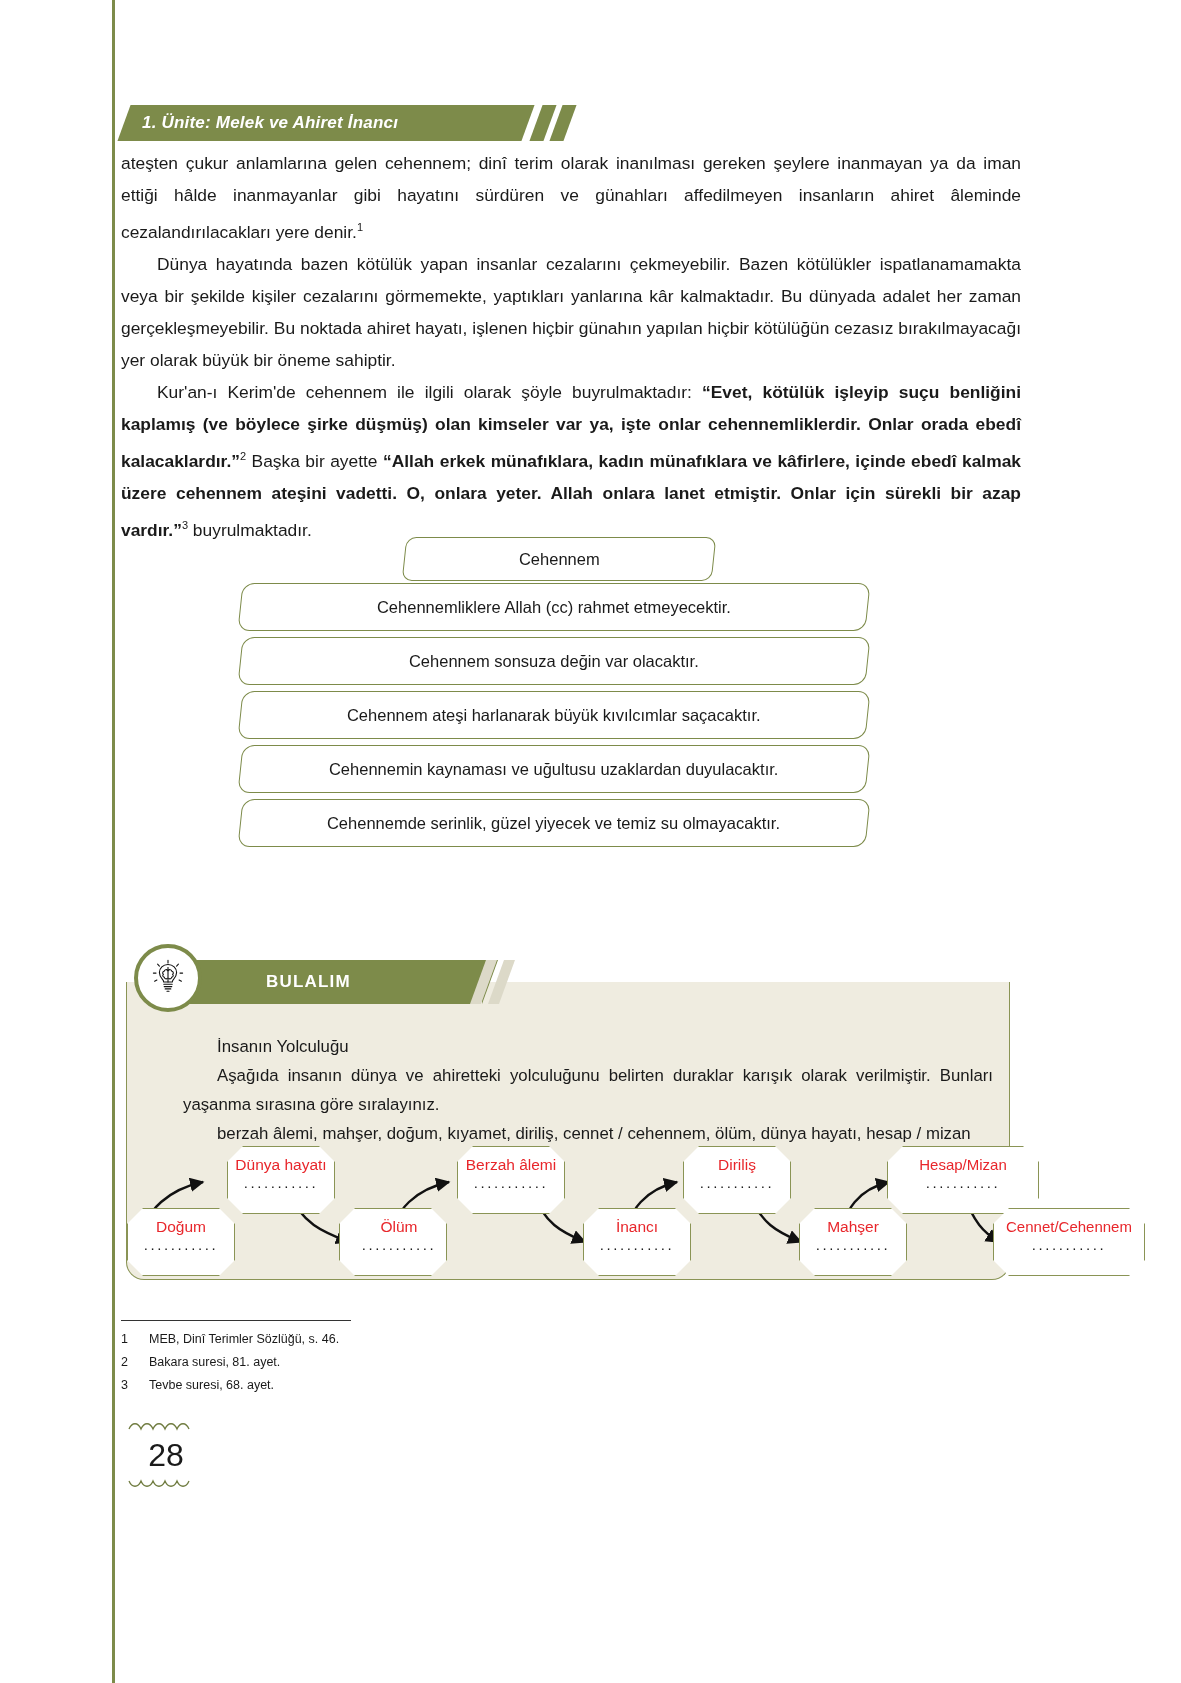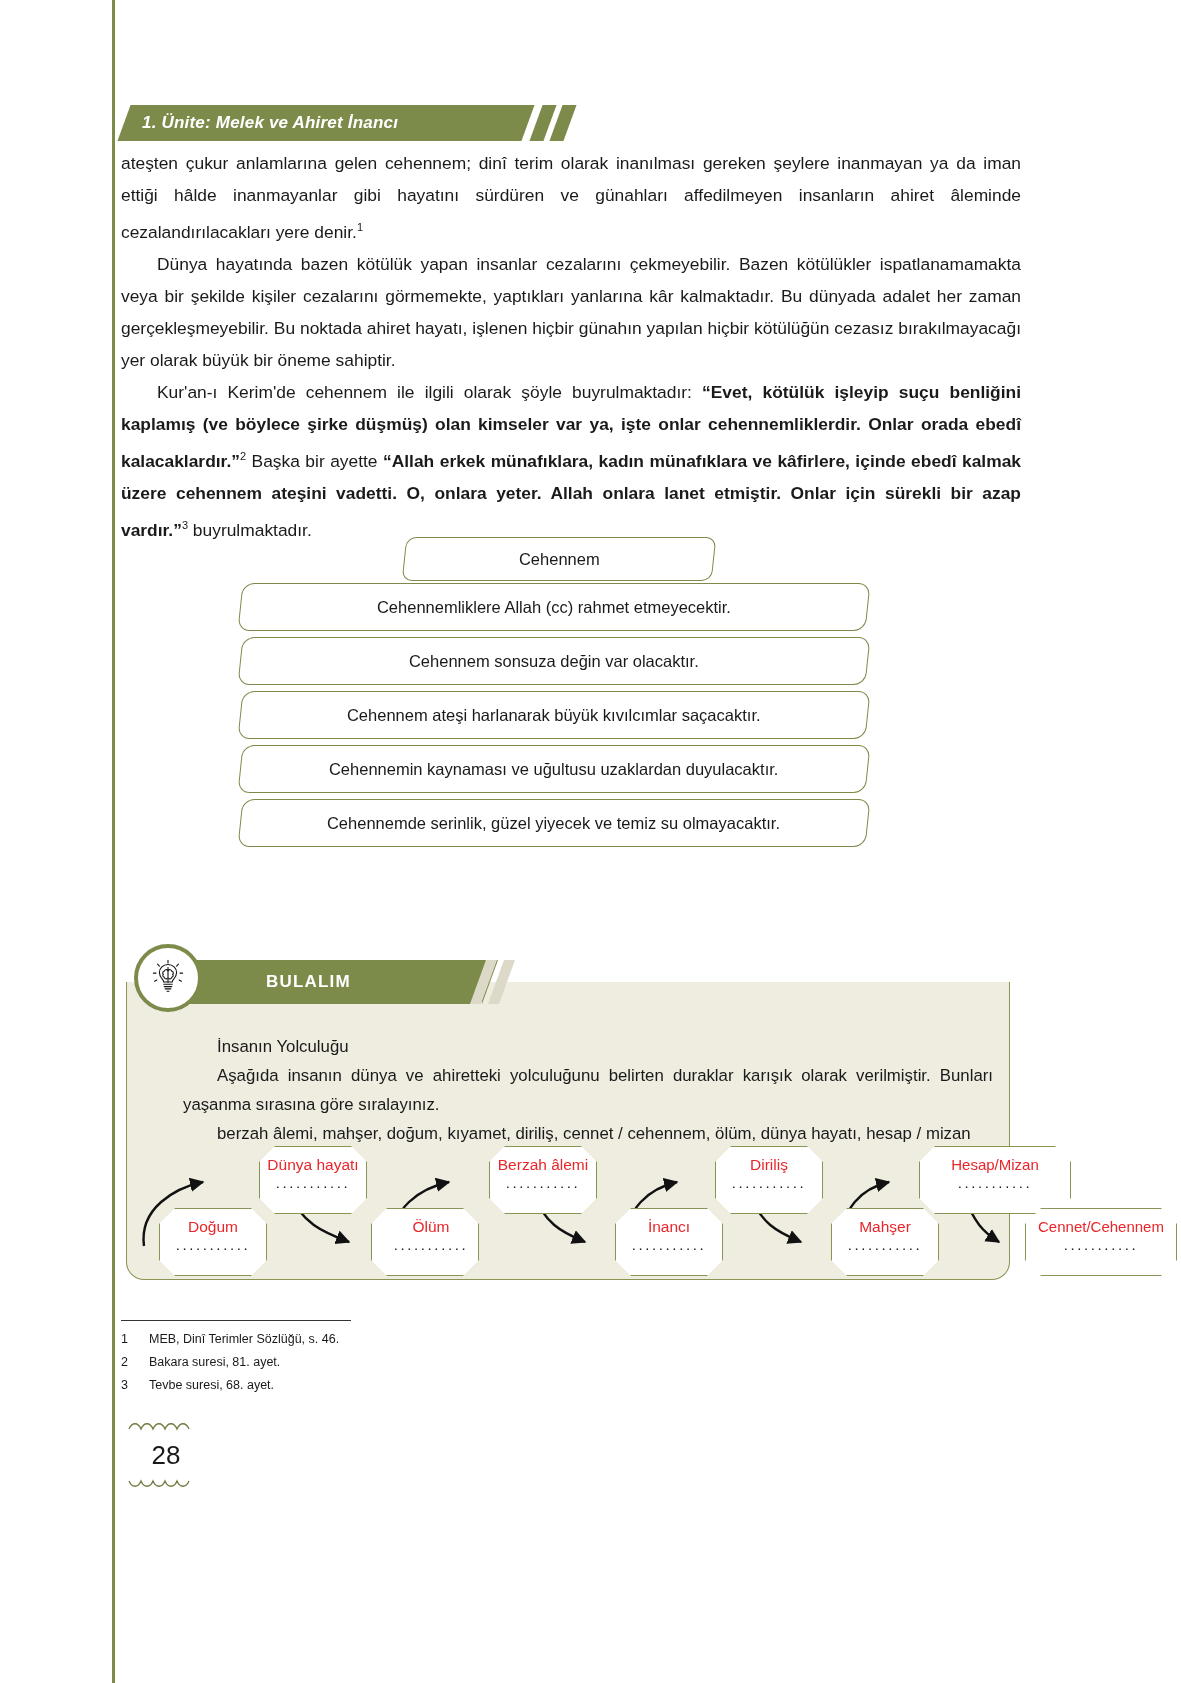--- a/index.html
+++ b/index.html
@@ -193,21 +193,20 @@
     width: 108px; height: 68px;
     background: #ffffff;
     border: 1.6px solid #8a9455;
     display: flex;
     flex-direction: column;
     align-items: center;
     justify-content: flex-start;
     padding-top: 9px;
     clip-path: polygon(16px 0, calc(100% - 16px) 0, 100% 16px, 100% calc(100% - 16px),
                        calc(100% - 16px) 100%, 16px 100%, 0 calc(100% - 16px), 0 16px);
-    margin-left: 32px;
   }
   .node .nlabel {
     font-size: 15.5px;
     color: #e8262b;
     white-space: nowrap;
     line-height: 17px;
   }
   .node .ndots {
     margin-top: 5px;
     font-size: 15px;
@@ -243,21 +242,21 @@
   
   .pageno-wrap {
     position: absolute;
     left: 121px; top: 1420px;
     width: 90px; height: 70px;
     display: flex;
     align-items: center;
     justify-content: center;
   }
   .pageno {
-    font-size: 26px;
+    font-size: 32px;
     color: #1a1a1a;
     position: relative;
     z-index: 2;
   }
   .orn { position: absolute; left: 0; color: #6f7b3f; }
   .orn-top { top: -2px; }
   .orn-bot { bottom: -2px; }
 </style>
 </head>
 <body>

